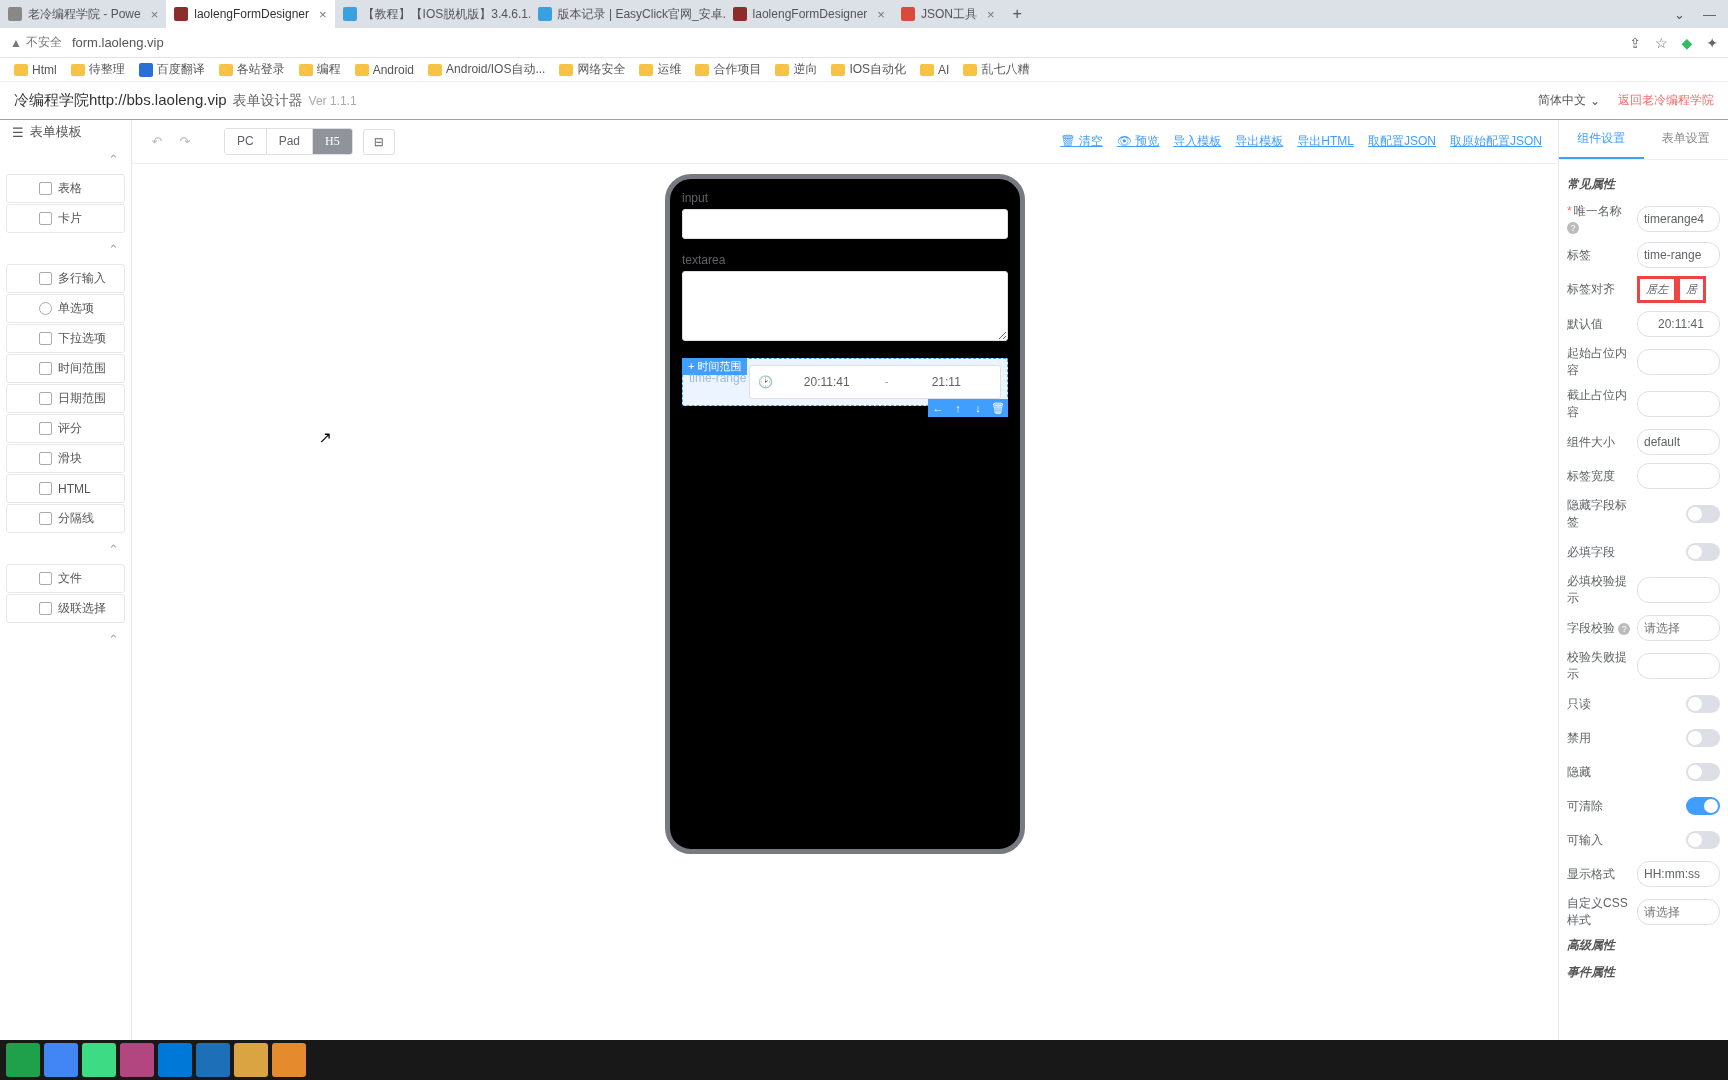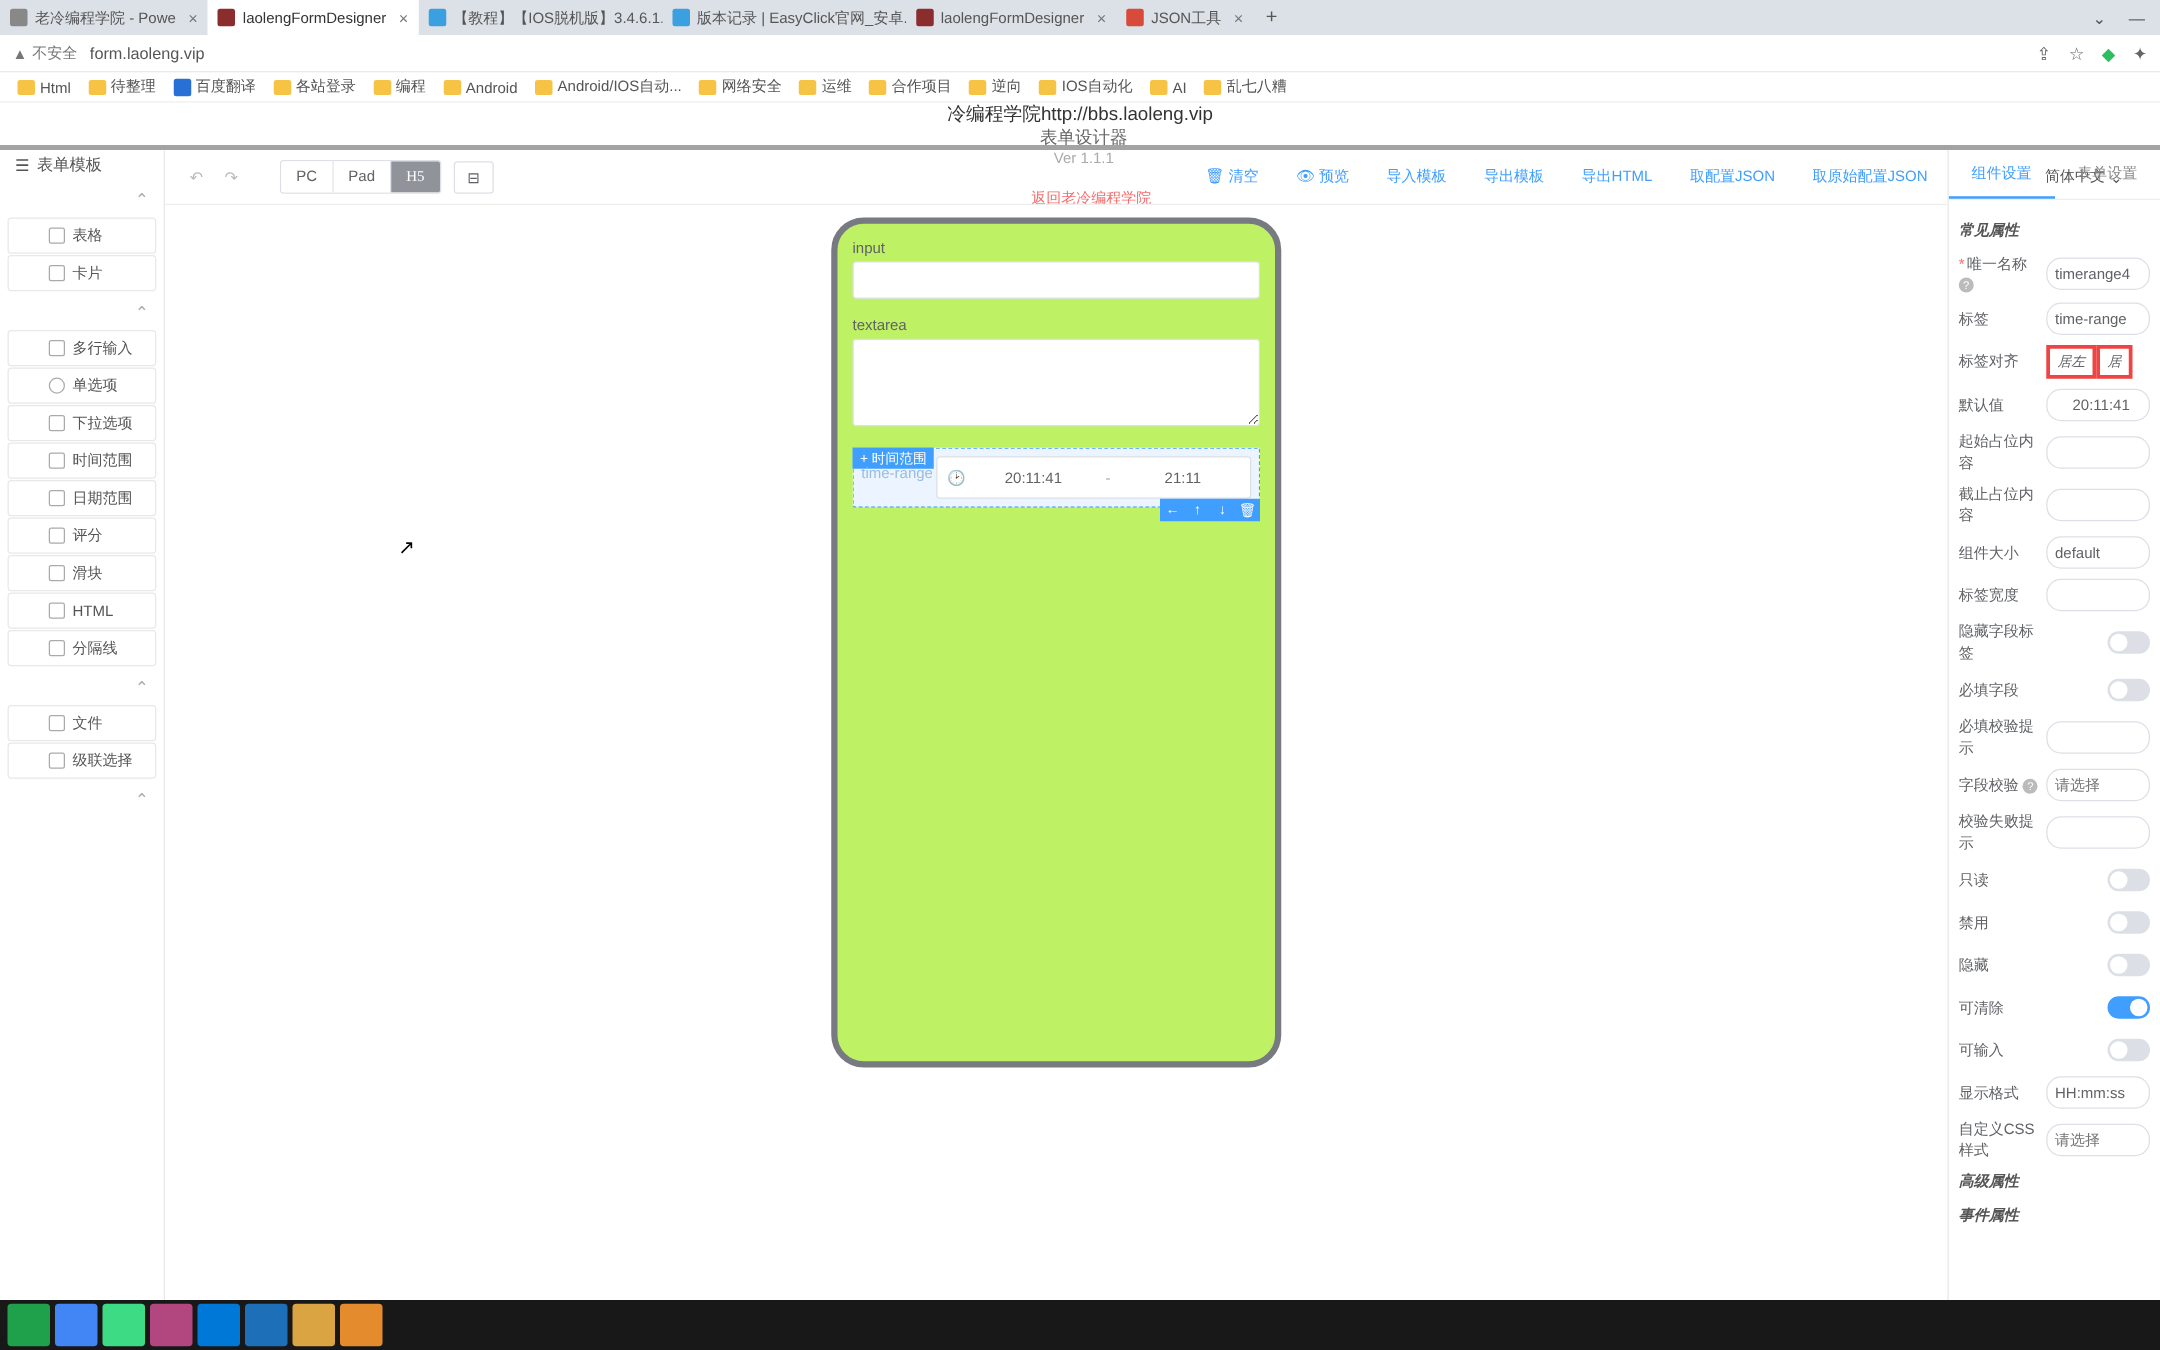--- a/index.html
+++ b/index.html
@@ -16,21 +16,21 @@
 .addr-bar { height:30px; background:#fff; display:flex; align-items:center; padding:0 10px; gap:10px; border-bottom:1px solid #e4e4e4; }
 .addr-bar .warn { color:#777; font-size:12px; display:flex; align-items:center; gap:4px; }
 .addr-bar .url { color:#555; font-size:13px; }
 .addr-icons { margin-left:auto; display:flex; gap:14px; color:#666; font-size:14px; }
 .bk-row { height:24px; background:#fff; display:flex; align-items:center; gap:14px; padding:0 14px; font-size:12px; color:#555; border-bottom:1px solid #eee; }
 .bk { display:flex; align-items:center; gap:4px; }
 .bk .folder { width:14px; height:12px; background:#f6c344; border-radius:2px; }
 .bk .micon { width:14px; height:14px; background:#2970d6; border-radius:2px; }
 
 
-.app-header { height:38px; display:flex; align-items:center; padding:0 30px; border-bottom:4px solid #a3a3a3;flex-direction:column; }
+.app-header { height:38px; display:flex; align-items:center; padding:0 14px; border-bottom:1px solid #a3a3a3; }
 .app-title { font-size:15px; color:#333; }
 .app-sub { color:#666; margin-left:6px; font-size:14px; }
 .app-ver { color:#aaa; font-size:12px; margin-left:6px; }
 .lang { margin-left:auto; color:#555; font-size:12px; display:flex; align-items:center; gap:4px; }
 .back-link { color:#f56c6c; font-size:12px; margin-left:18px; }
 
 
 .main { display:flex; height:calc(1080px - 28px - 30px - 24px - 38px - 40px); }
 .sidebar { width:132px; border-right:1px solid #e8e8e8; display:flex; flex-direction:column; }
 .sb-head { height:24px; display:flex; align-items:center; padding:0 12px; font-size:13px; color:#555; gap:6px; }
@@ -40,24 +40,24 @@
 
 
 .center { flex:1; display:flex; flex-direction:column; }
 .toolbar { height:44px; display:flex; align-items:center; padding:0 16px; gap:10px; border-bottom:1px solid #eee; }
 .tb-ico { width:18px; height:18px; color:#bbb; display:flex; align-items:center; justify-content:center; }
 .seg { display:flex; border:1px solid #dcdfe6; border-radius:3px; overflow:hidden; margin-left:20px; }
 .seg-btn { padding:5px 12px; font-size:12px; color:#606266; background:#fff; border-right:1px solid #dcdfe6; }
 .seg-btn:last-child { border-right:none; }
 .seg-btn.active { background:#909399; color:#fff;font-family:Liberation Serif, serif; }
 .tb-btn { padding:5px 10px; border:1px solid #dcdfe6; border-radius:3px; color:#606266; font-size:12px; }
-.tb-right { margin-left:auto; display:flex; gap:30px; font-size:12px; color:#409eff; align-items:center; }
+.tb-right { margin-left:auto; display:flex; gap:14px; font-size:12px; color:#409eff; align-items:center;text-decoration:underline; }
 .tb-right span { cursor:pointer; }
 .canvas-wrap { flex:1; display:flex; justify-content:center; padding-top:10px; }
-.phone { width:360px; height:680px; border:5px solid #777a80; border-radius:26px; padding:12px; background:#bef264; position:relative; }
+.phone { width:360px; height:680px; border:5px solid #777a80; border-radius:26px; padding:12px; background:#000000; position:relative; }
 .form-row { margin-bottom:14px; }
 .form-row label { display:block; font-size:12px; color:#606266; margin-bottom:4px; }
 .f-input { width:100%; height:30px; border:1px solid #dcdfe6; border-radius:3px; }
 .f-textarea { width:100%; height:70px; border:1px solid #dcdfe6; border-radius:3px; resize:both; }
 .cb-row { display:flex; gap:20px; align-items:center; }
 .cb { display:flex; align-items:center; gap:5px; font-size:12px; color:#606266; }
 .cb input { width:13px; height:13px; }
 .timerange-selected { position:relative; border:1px dashed #409eff; background:#ecf5ff; padding:6px; border-radius:2px; margin-top:10px; }
 .tr-badge { position:absolute; top:-1px; left:-1px; background:#409eff; color:#fff; font-size:11px; padding:1px 6px; }
 .tr-inner { display:flex; align-items:center; background:#fff; border:1px solid #dcdfe6; border-radius:3px; height:34px; padding:0 8px; font-size:12px; color:#606266; }

